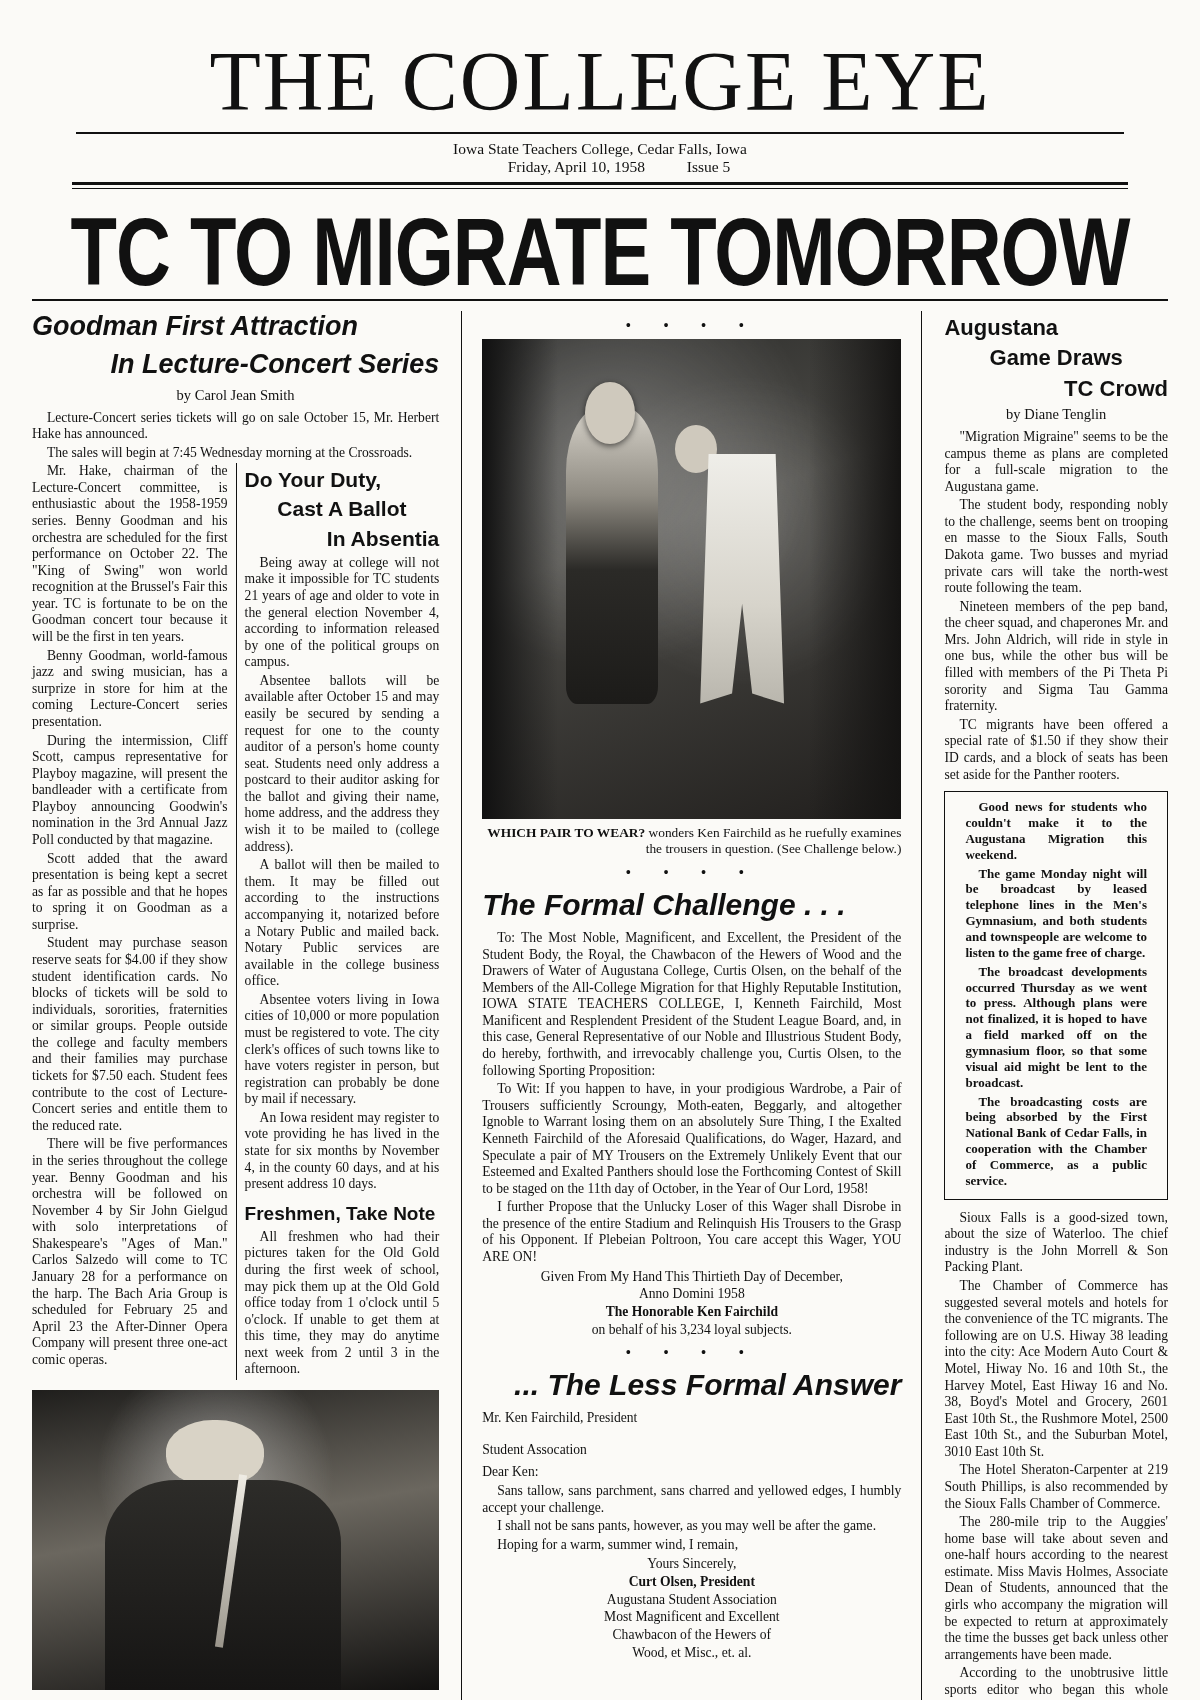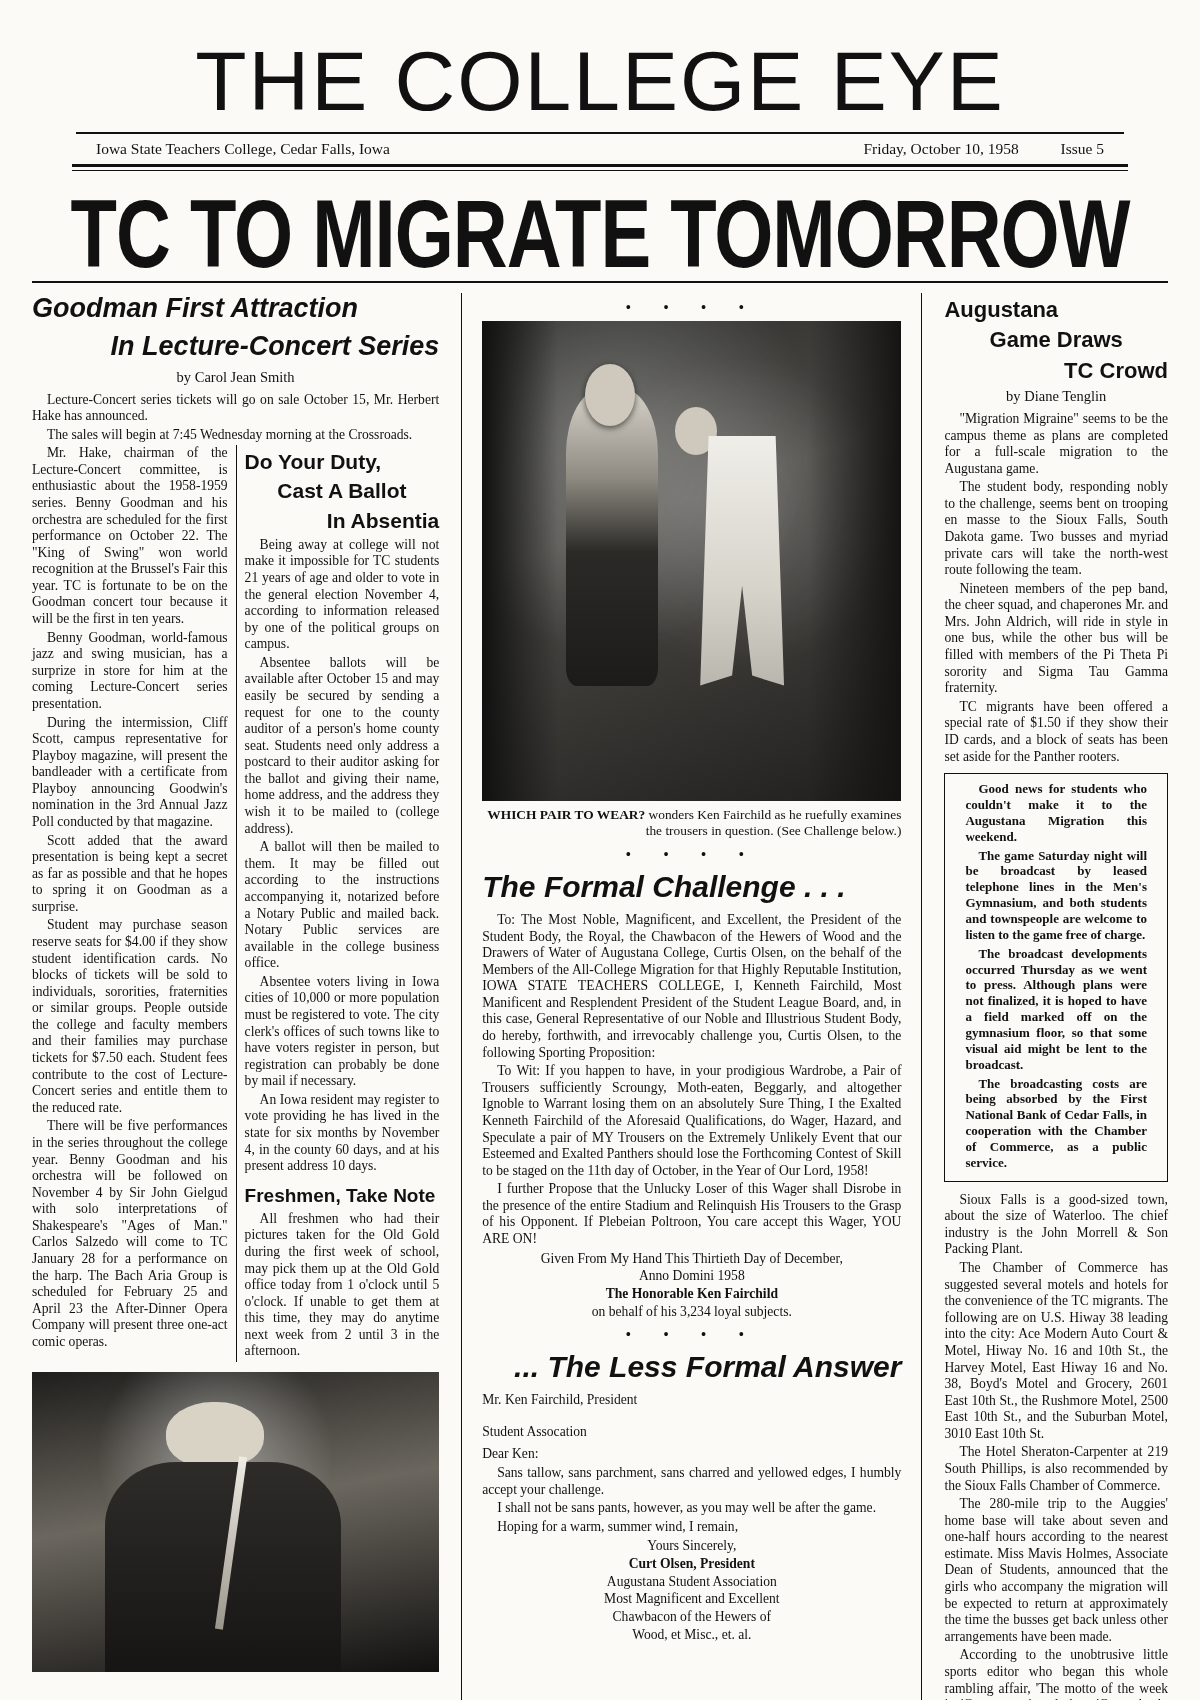--- a/index.html
+++ b/index.html
@@ -7,32 +7,33 @@
     width:1200px; height:1700px;
     background:#fbfaf7;
     font-family:"Liberation Serif", serif;
     color:#111;
   }
   .page { position:relative; width:1200px; height:1700px; padding:0; box-sizing:border-box; }
 
   
   .masthead { text-align:center; padding:28px 40px 0 40px; }
   .masthead .title {
-    font-family:Liberation Sans, sans-serif;
+    font-family:Liberation Serif, serif;
     font-weight:400;
     font-size:84px;
     letter-spacing:2px;
     line-height:0.95;
     margin:14px 0 10px 0;
   }
   .rule-thin { border-top:2px solid #111; margin:6px 36px 0 36px; }
   .dateline {
     display:flex; justify-content:space-between;
     font-size:15.5px; padding:6px 56px 4px 56px;
     font-family:"Liberation Serif", serif;
+    flex-direction:column;
   }
   .dateline .right span { margin-left:38px; }
   .rule-double { border-top:3px solid #111; border-bottom:1px solid #111; height:3px; margin:2px 32px 0 32px; }
 
   .banner {
     font-family:"Liberation Sans", sans-serif;
     font-weight:700;
     font-size:76px;
     letter-spacing:-1px;
     text-align:center;
@@ -187,21 +188,21 @@
 <body>
 
 <div class="page">
 
   <div class="masthead">
     <div class="title">THE COLLEGE EYE</div>
     <div class="rule-thin"></div>
     <div class="dateline">
       <div class="left">Iowa State Teachers College, Cedar Falls, Iowa</div>
       <div class="right">
-        <span>Friday, October 10, 1958</span>
+        <span>Friday, April 10, 1958</span>
         <span>Issue 5</span>
       </div>
     </div>
     <div class="rule-double"></div>
   </div>
 
   <div class="banner">TC TO MIGRATE TOMORROW</div>
   <div class="rule-under-banner"></div>
 
   <div class="content">
@@ -312,21 +313,21 @@
       <div class="boxhead r" style="font-size:22px;">TC Crowd</div>
       <div class="byline">by Diane Tenglin</div>
 
       <p class="body">"Migration Migraine" seems to be the campus theme as plans are completed for a full-scale migration to the Augustana game.</p>
       <p class="body">The student body, responding nobly to the challenge, seems bent on trooping en masse to the Sioux Falls, South Dakota game. Two busses and myriad private cars will take the north-west route following the team.</p>
       <p class="body bold">Nineteen members of the pep band, the cheer squad, and chaperones Mr. and Mrs. John Aldrich, will ride in style in one bus, while the other bus will be filled with members of the Pi Theta Pi sorority and Sigma Tau Gamma fraternity.</p>
       <p class="body bold">TC migrants have been offered a special rate of $1.50 if they show their ID cards, and a block of seats has been set aside for the Panther rooters.</p>
 
       <div class="rbox">
         <p>Good news for students who couldn't make it to the Augustana Migration this weekend.</p>
-        <p>The game Saturday night will be broadcast by leased telephone lines in the Men's Gymnasium, and both students and townspeople are welcome to listen to the game free of charge.</p>
+        <p>The game Monday night will be broadcast by leased telephone lines in the Men's Gymnasium, and both students and townspeople are welcome to listen to the game free of charge.</p>
         <p>The broadcast developments occurred Thursday as we went to press. Although plans were not finalized, it is hoped to have a field marked off on the gymnasium floor, so that some visual aid might be lent to the broadcast.</p>
         <p>The broadcasting costs are being absorbed by the First National Bank of Cedar Falls, in cooperation with the Chamber of Commerce, as a public service.</p>
       </div>
 
       <p class="body">Sioux Falls is a good-sized town, about the size of Waterloo. The chief industry is the John Morrell &amp; Son Packing Plant.</p>
       <p class="body bold">The Chamber of Commerce has suggested several motels and hotels for the convenience of the TC migrants. The following are on U.S. Hiway 38 leading into the city: Ace Modern Auto Court &amp; Motel, Hiway No. 16 and 10th St., the Harvey Motel, East Hiway 16 and No. 38, Boyd's Motel and Grocery, 2601 East 10th St., the Rushmore Motel, 2500 East 10th St., and the Suburban Motel, 3010 East 10th St.</p>
       <p class="body">The Hotel Sheraton-Carpenter at 219 South Phillips, is also recommended by the Sioux Falls Chamber of Commerce.</p>
       <p class="body bold">The 280-mile trip to the Auggies' home base will take about seven and one-half hours according to the nearest estimate. Miss Mavis Holmes, Associate Dean of Students, announced that the girls who accompany the migration will be expected to return at approximately the time the busses get back unless other arrangements have been made.</p>
       <p class="body">According to the unobtrusive little sports editor who began this whole rambling affair, 'The motto of the week is 'Go, go, go' and then 'Come back, come back, come back'!'</p>
     </div>

